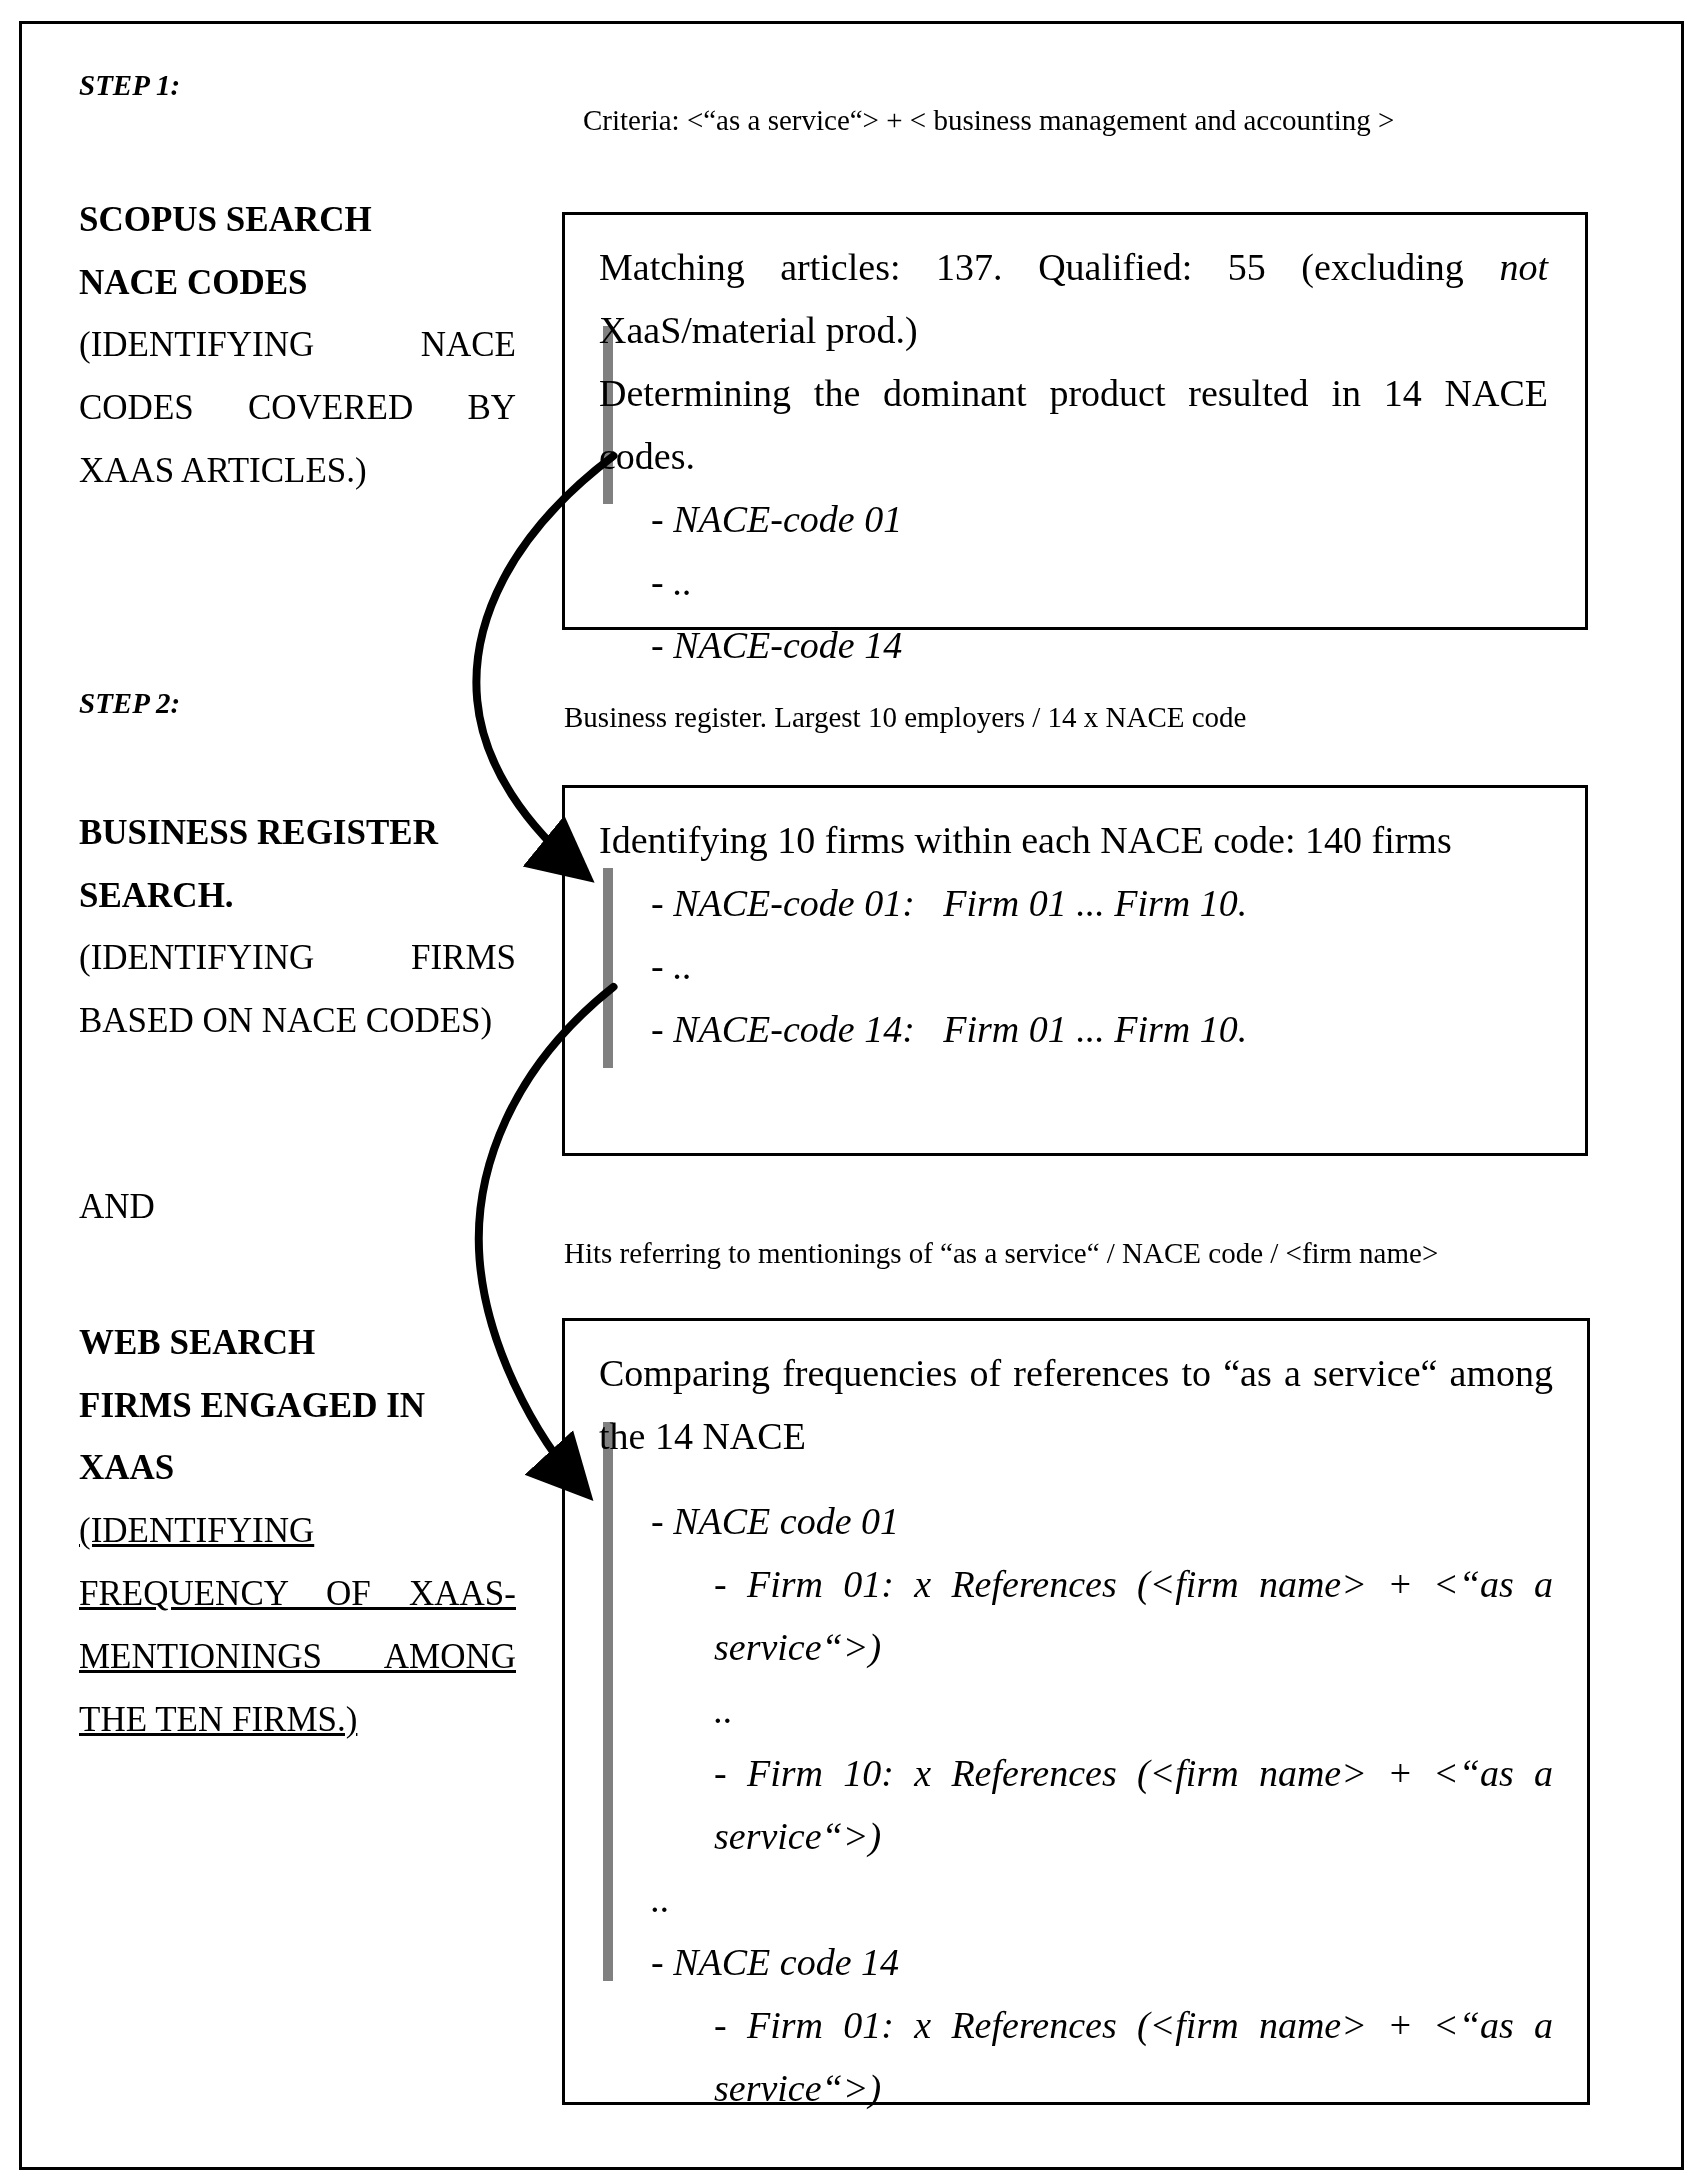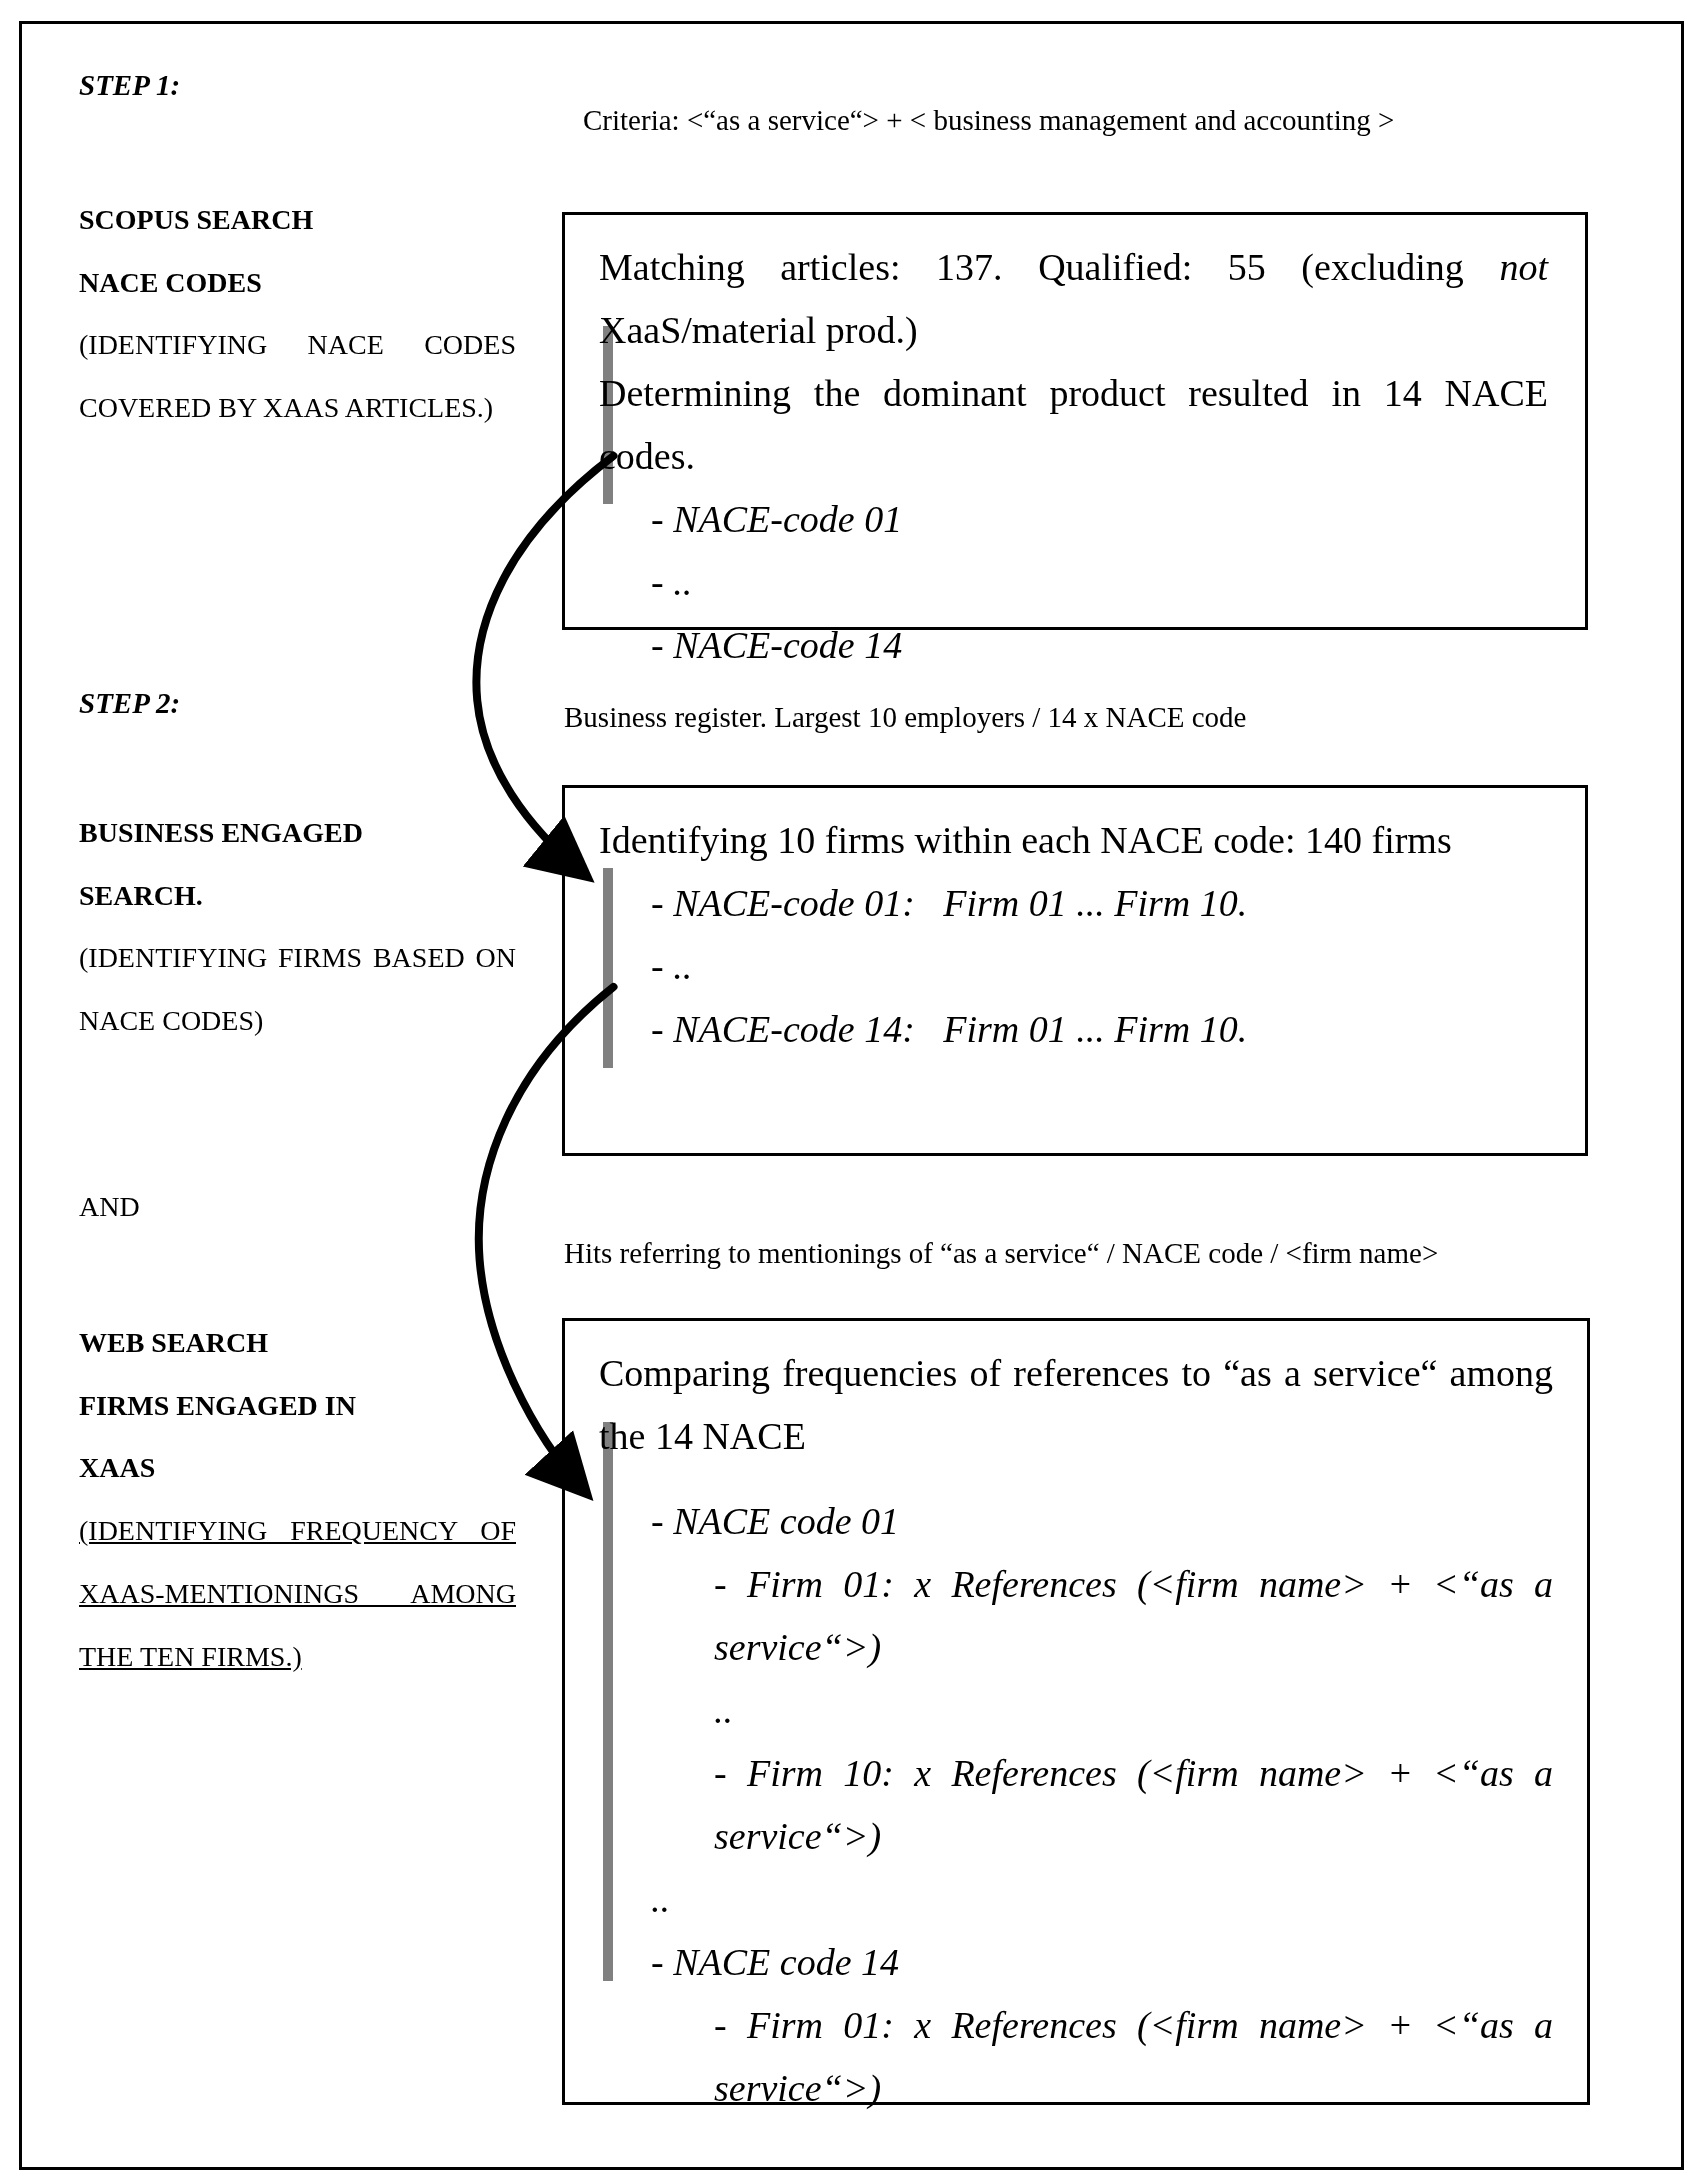--- a/index.html
+++ b/index.html
@@ -34,21 +34,21 @@
     font-size: 29px;
     font-weight: bold;
     font-style: italic;
     line-height: 38px;
     white-space: nowrap;
   }
   .left-block {
     position: absolute;
     left: 79px;
     width: 437px;
-    font-size: 28px;
+    font-size: 35px;
     line-height: 63px;
     text-align: justify;
     text-align-last: left;
   }
   .left-block.b { font-weight: bold; }
 
   
   .caption {
     position: absolute;
     font-size: 29px;
@@ -109,21 +109,21 @@
 <div id="page-frame"></div>
 
 <div class="step-label" style="top:66px;font-style:italic;">STEP 1:</div>
 
 <div class="left-block b" style="top:188px;">SCOPUS SEARCH</div>
 <div class="left-block b" style="top:251px;">NACE CODES</div>
 <div class="left-block" style="top:313px;">(IDENTIFYING NACE CODES COVERED BY XAAS ARTICLES.)</div>
 
 <div class="step-label" style="top:684px;">STEP 2:</div>
 
-<div class="left-block b" style="top:801px;">BUSINESS  ENGAGED</div>
+<div class="left-block b" style="top:801px;">BUSINESS  REGISTER</div>
 <div class="left-block b" style="top:864px;">SEARCH.</div>
 <div class="left-block" style="top:926px;">(IDENTIFYING FIRMS BASED ON NACE CODES)</div>
 
 <div class="left-block" style="top:1175px;">AND</div>
 
 <div class="left-block b" style="top:1311px;">WEB SEARCH</div>
 <div class="left-block b" style="top:1374px;">FIRMS  ENGAGED  IN</div>
 <div class="left-block b" style="top:1436px;">XAAS</div>
 <div class="left-block" style="top:1499px;text-decoration:underline;">(IDENTIFYING FREQUENCY OF XAAS-MENTIONINGS AMONG THE TEN FIRMS.)</div>
 

